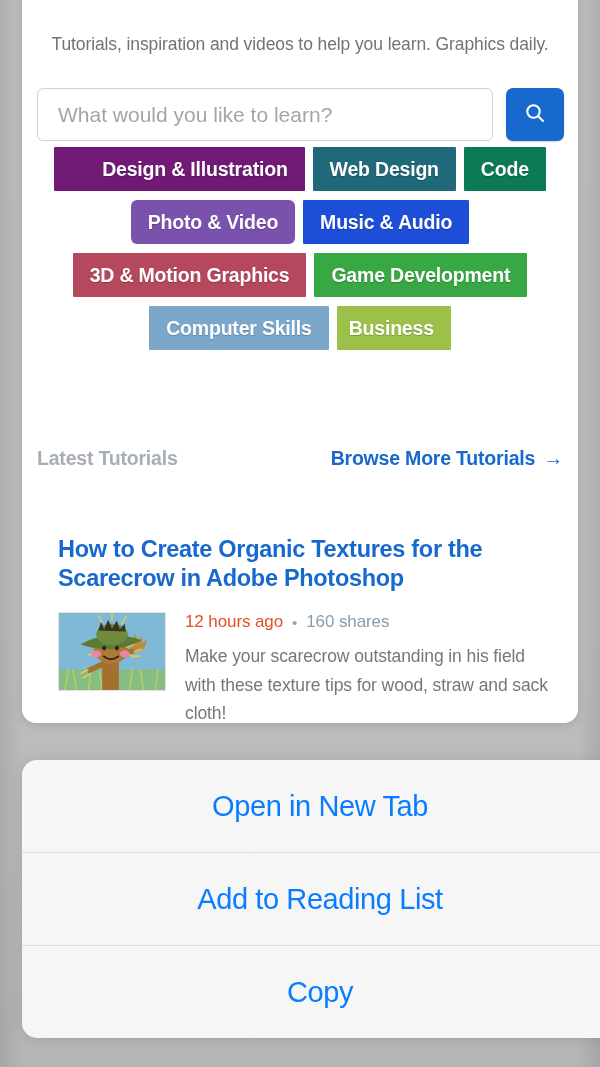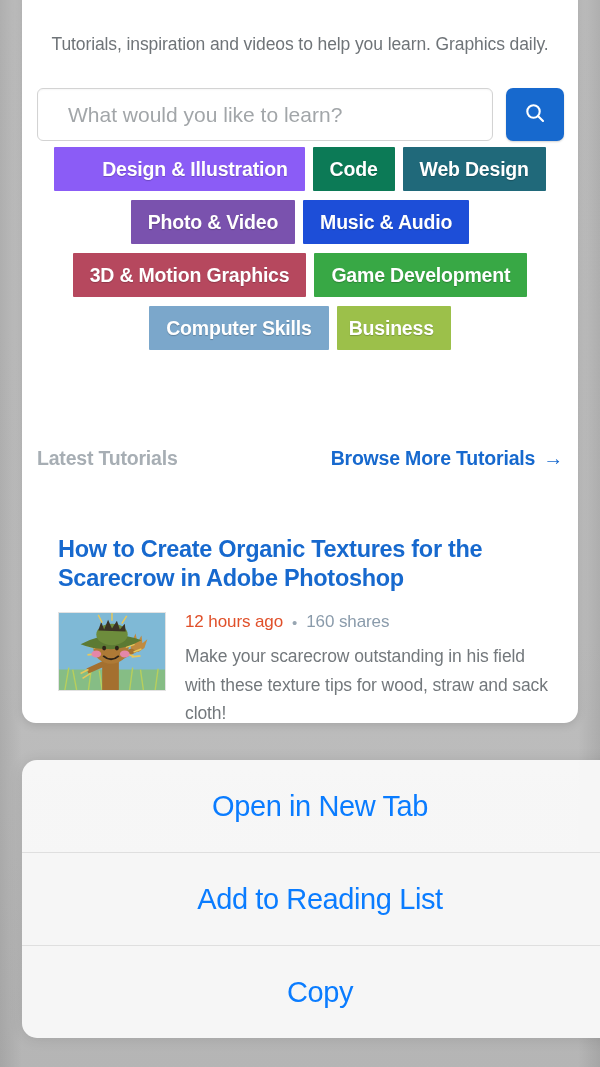--- a/index.html
+++ b/index.html
@@ -64,21 +64,21 @@
 
   .search-input {
     flex: 1;
     height: 53px;
     border: 1px solid #d3d3d3;
     border-radius: 6px;
     background: #fff;
     font-family: "Liberation Sans", sans-serif;
     font-size: 21px;
     color: #3d4245;
-    padding: 0 30px;
+    padding: 0 20px;
     outline: none;
     box-shadow: inset 0 1px 2px rgba(0,0,0,0.04);
   }
   .search-input::placeholder { color: #a2a6a9; }
 
   .search-button {
     width: 58px;
     height: 53px;
     border: none;
     border-radius: 7px;
@@ -237,26 +237,26 @@
         <svg width="24" height="24" viewBox="0 0 24 24" fill="none" stroke="#ffffff" stroke-width="2.1" stroke-linecap="round">
           <circle cx="10.5" cy="10.5" r="6.2"></circle>
           <line x1="15.2" y1="15.2" x2="20" y2="20"></line>
         </svg>
       </span>
     </button>
   </div>
 
   <div class="tag-rows">
     <div class="tag-row">
-      <div class="tag" style="background-color: #8b5cf6; padding-left: 48px;">Design &amp; Illustration</div>
+      <div class="tag" style="background-color: #701a75; padding-left: 48px;">Design &amp; Illustration</div>
+      <div class="tag" style="background-color: rgb(32, 105, 122);">Web Design</div>
       <div class="tag" style="background-color: rgb(12, 122, 86);">Code</div>
-      <div class="tag" style="background-color: rgb(32, 105, 122);">Web Design</div>
     </div>
     <div class="tag-row">
-      <div class="tag" style="background-color: rgb(122, 82, 174);">Photo &amp; Video</div>
+      <div class="tag" style="background-color: rgb(122, 82, 174); border-radius: 6px;">Photo &amp; Video</div>
       <div class="tag" style="background-color: #1d4ed8;">Music &amp; Audio</div>
     </div>
     <div class="tag-row">
       <div class="tag" style="background-color: rgb(182, 72, 94);">3D &amp; Motion Graphics</div>
       <div class="tag" style="background-color: rgb(56, 168, 69);">Game Development</div>
     </div>
     <div class="tag-row">
       <div class="tag" style="background-color: rgb(123, 167, 203);">Computer Skills</div>
       <div class="tag" style="background-color: rgb(156, 192, 74); padding-left: 12px;">Business</div>
     </div>

